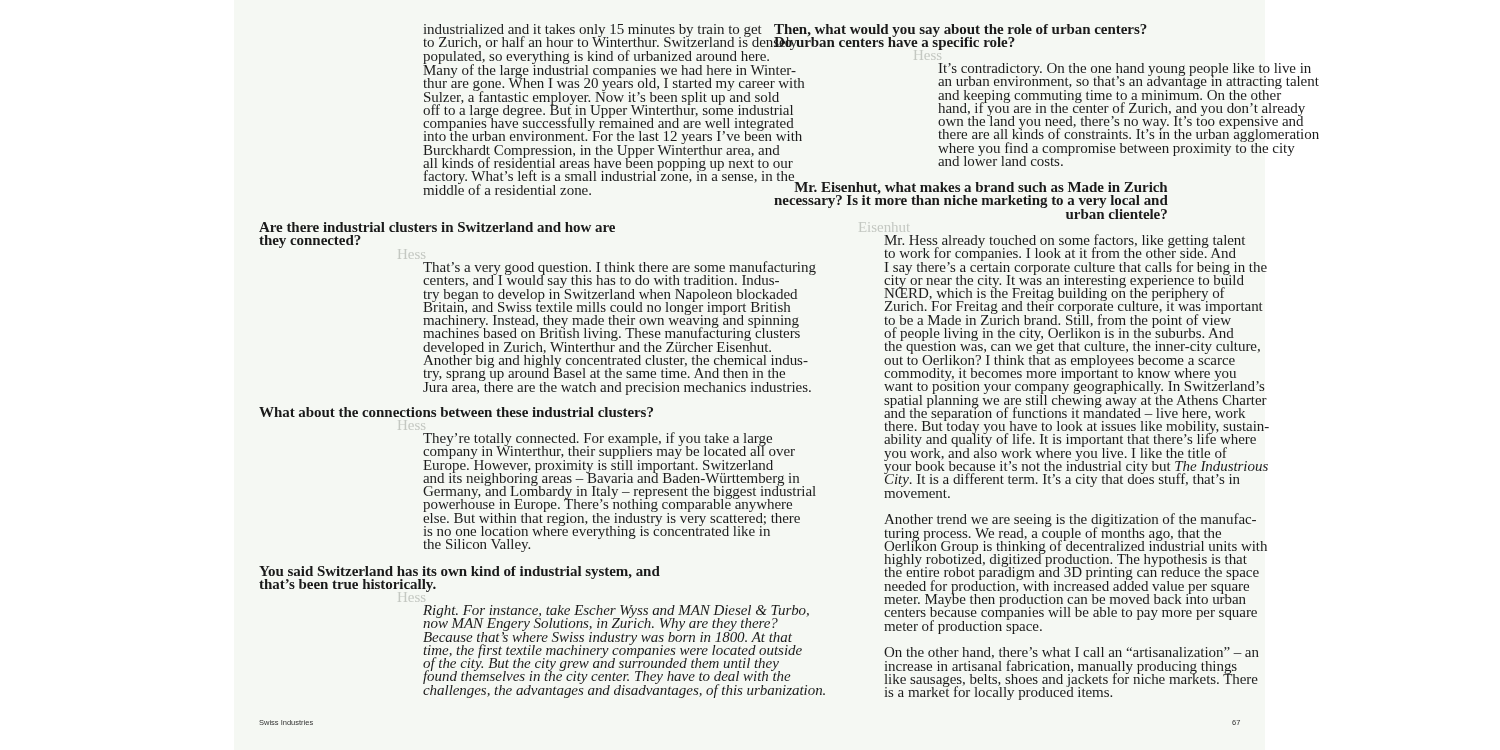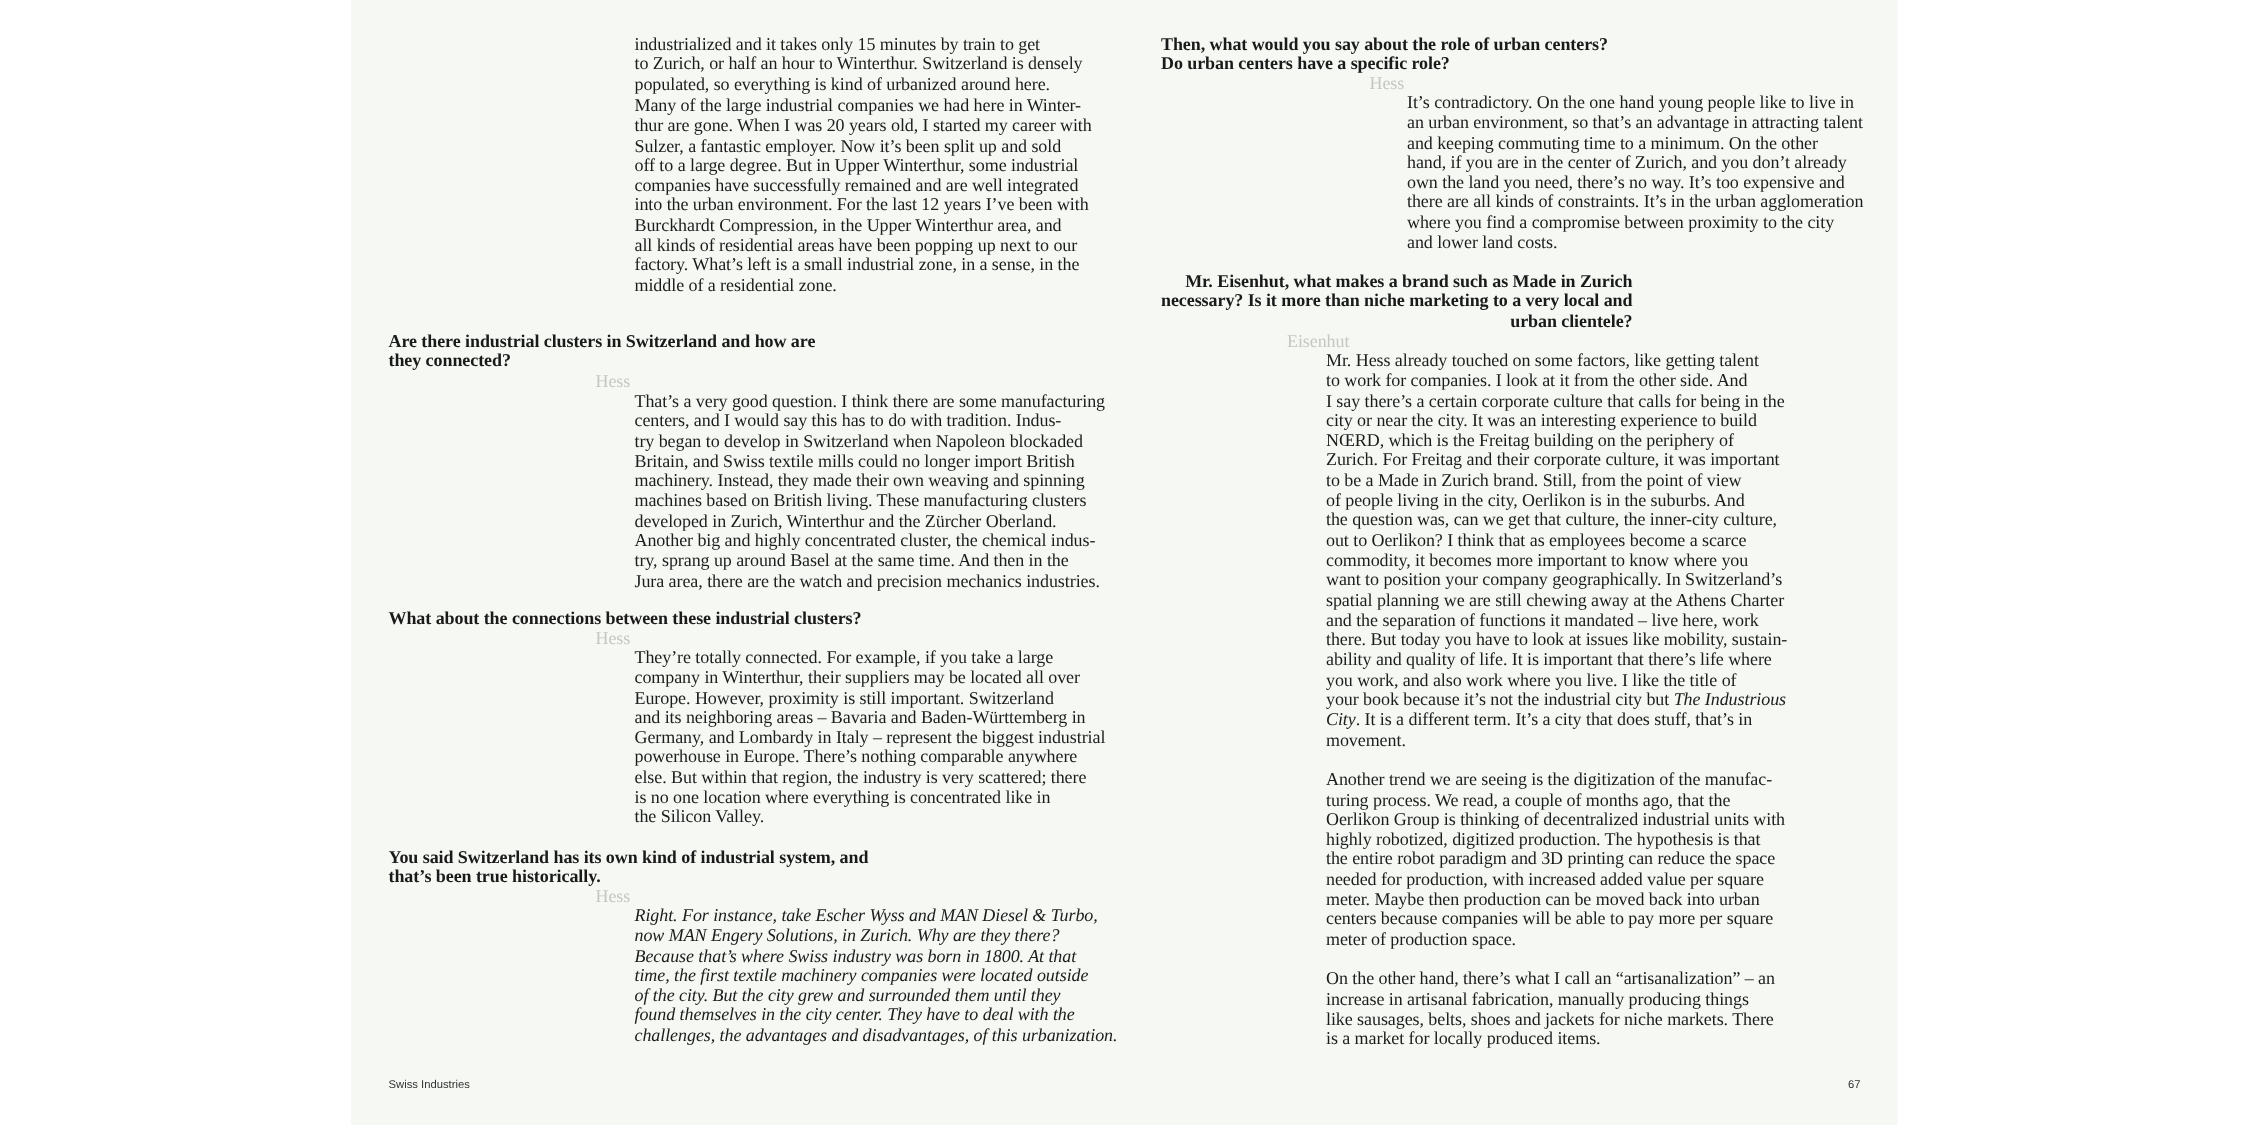--- a/index.html
+++ b/index.html
@@ -1,18 +1,18 @@
 <!DOCTYPE html>
 <html><head>
 <meta charset="utf-8">
 <style>
   html,body{margin:0;padding:0;background:#ffffff;}
   body{width:1500px;height:750px;position:relative;overflow:hidden;font-family:"Liberation Serif","DejaVu Serif",serif;color:#1c1c1c;}
   .spread{position:absolute;left:234px;top:0;width:1031px;height:750px;background:#f5f8f3;}
-  .block{position:absolute;font-size:12px;line-height:13.3px;white-space:nowrap;letter-spacing:-0.05px;}
+  .block{position:absolute;font-size:15px;line-height:13.3px;white-space:nowrap;letter-spacing:-0.05px;}
   .q{font-weight:bold;color:#1a1a1a;}
   .spk{color:#c4c8c2;}
   .gap{height:13.3px;}
   .footer{position:absolute;font-family:"Liberation Sans","DejaVu Sans",sans-serif;font-size:7.5px;color:#333;}
   em{font-style:italic;}
 </style>
 </head>
 <body>
 
 <div class="spread"></div>
@@ -40,21 +40,21 @@
     <div>they connected?</div>
   </div>
 <div class="block spk" style="left:397px;top:248px;">Hess</div>
 <div class="block" style="left:423px;top:261px;">
     <div>That’s a very good question. I think there are some manufacturing</div>
     <div>centers, and I would say this has to do with tradition. Indus-</div>
     <div>try began to develop in Switzerland when Napoleon blockaded</div>
     <div>Britain, and Swiss textile mills could no longer import British</div>
     <div>machinery. Instead, they made their own weaving and spinning</div>
     <div>machines based on British living. These manufacturing clusters</div>
-    <div>developed in Zurich, Winterthur and the Zürcher Oberland.</div>
+    <div>developed in Zurich, Winterthur and the Zürcher Eisenhut.</div>
     <div>Another big and highly concentrated cluster, the chemical indus-</div>
     <div>try, sprang up around Basel at the same time. And then in the</div>
     <div>Jura area, there are the watch and precision mechanics industries.</div>
   </div>
 
 <div class="block q" style="left:259px;top:406px;">
     <div>What about the connections between these industrial clusters?</div>
   </div>
 <div class="block spk" style="left:397px;top:419px;">Hess</div>
 <div class="block" style="left:423px;top:432px;">

